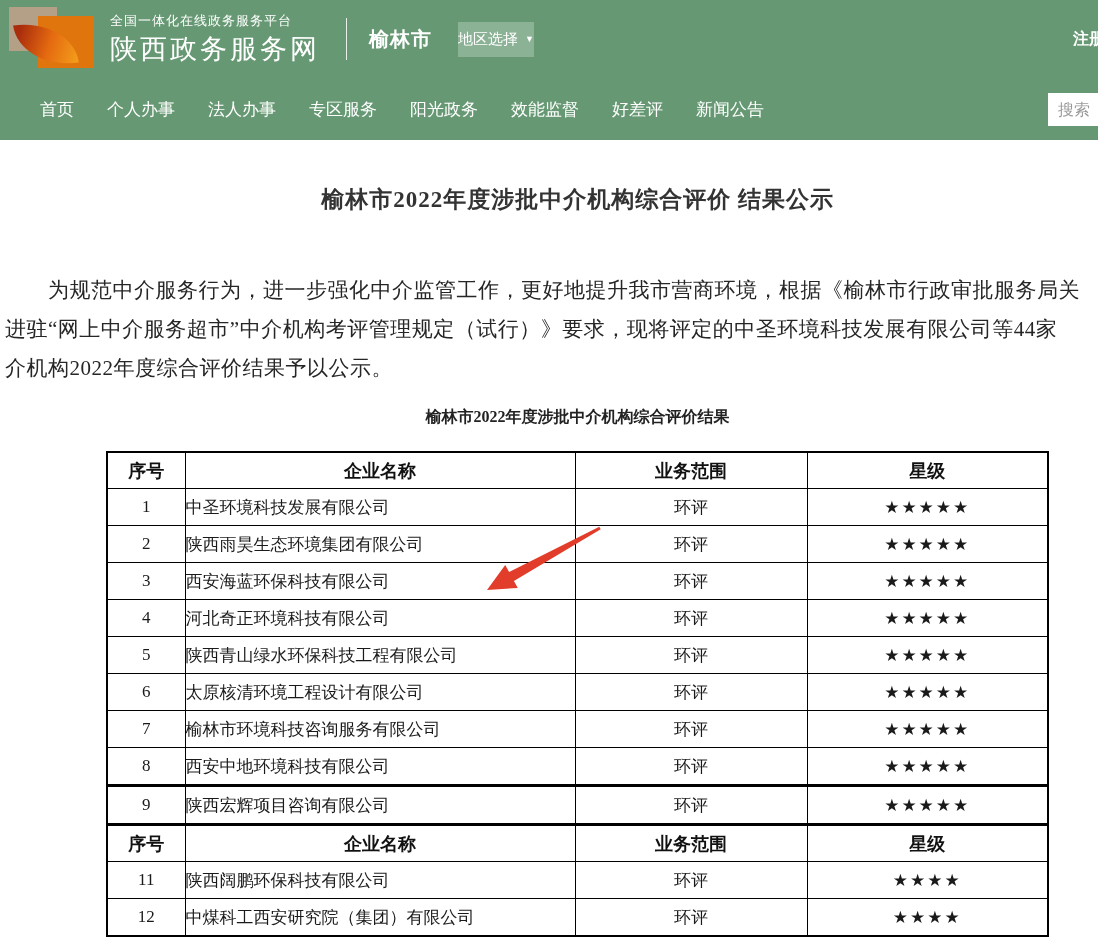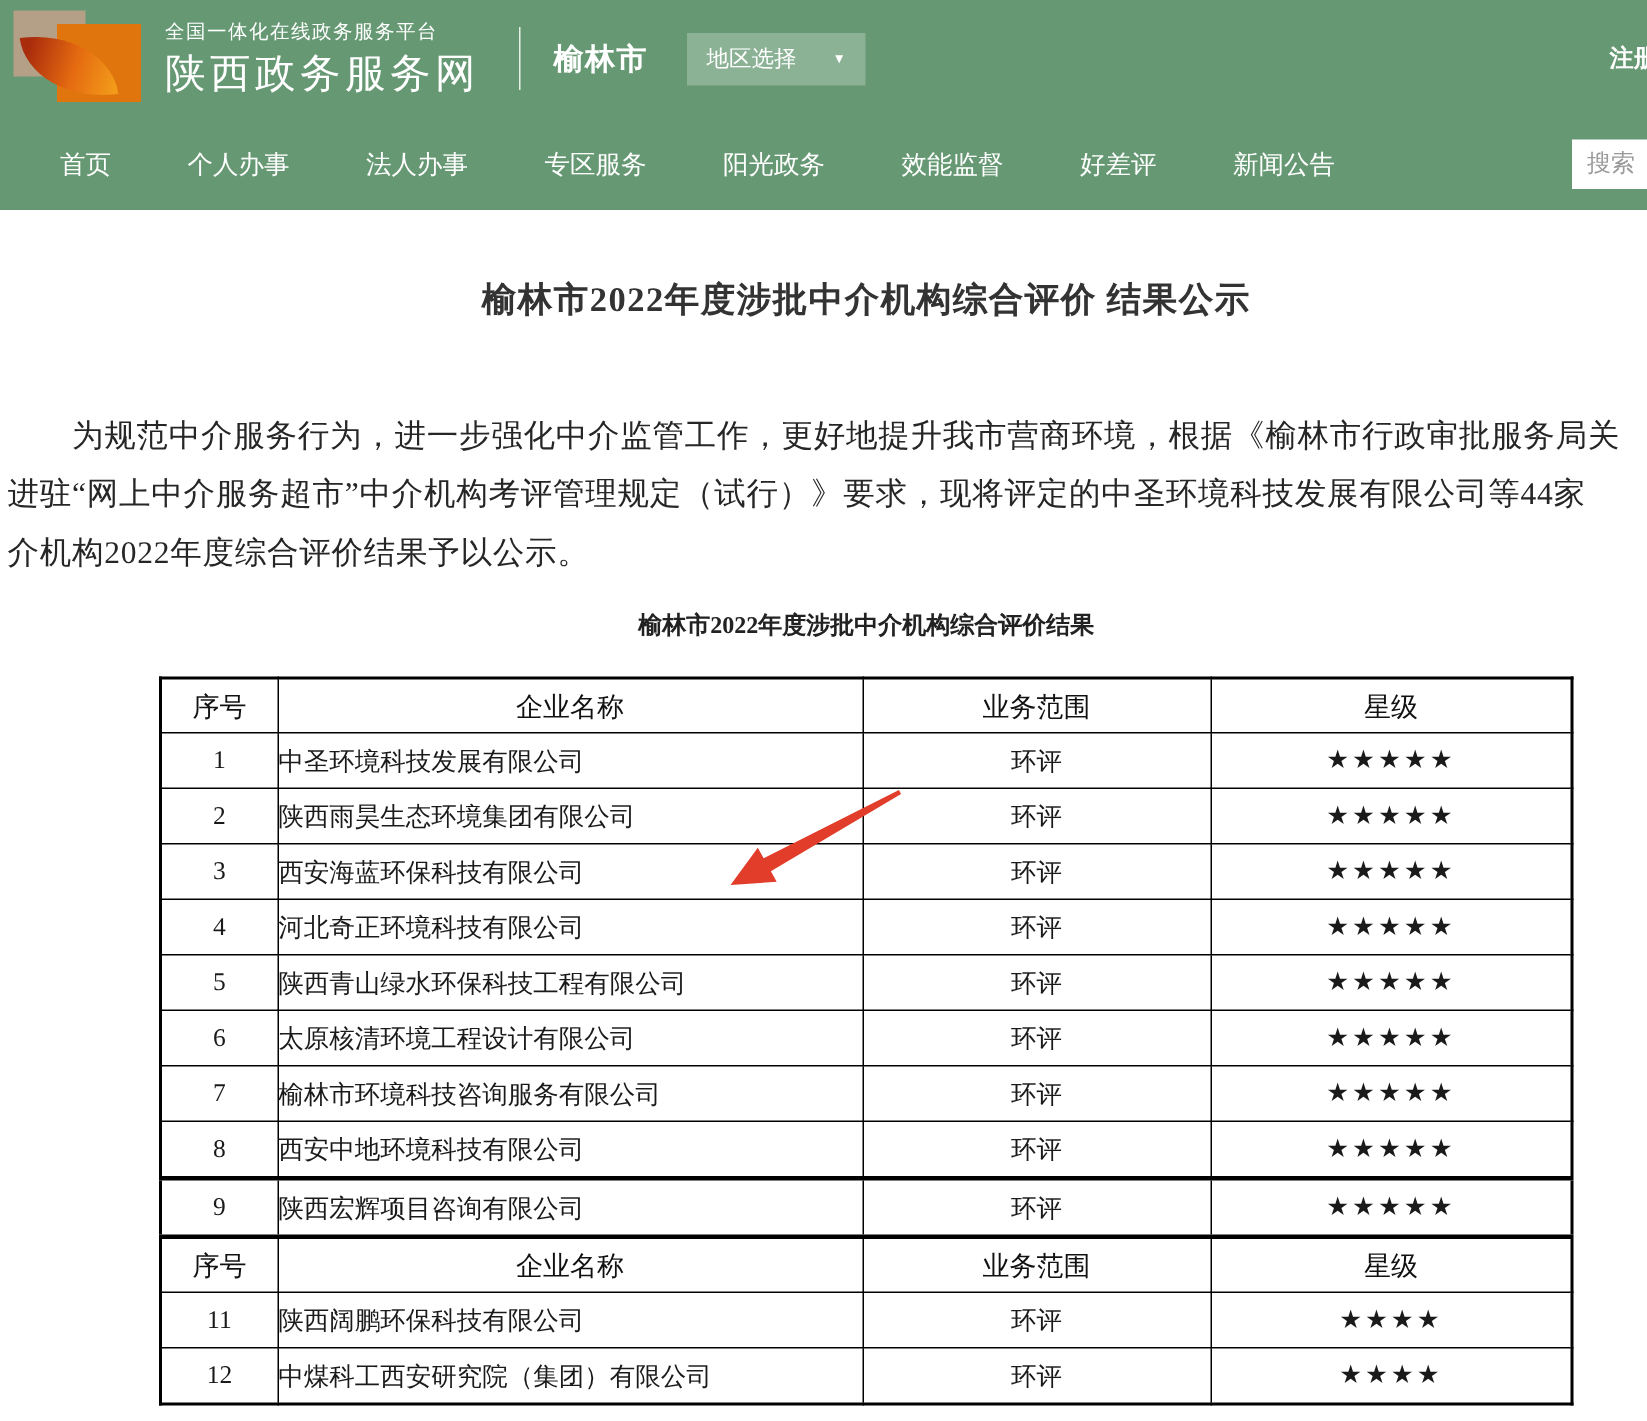--- a/index.html
+++ b/index.html
@@ -28,22 +28,22 @@
   .logo-leaf  { position: absolute; left: 10px; top: 15px; width: 60px; height: 46px;
                 background: linear-gradient(115deg, #a92c0d 10%, #e56a10 55%, #f29a1a 95%);
                 border-radius: 0 100% 0 100%; transform: rotate(-8deg); }
   .brand-text { margin-left: 14px; line-height: 1.2; }
   .brand-tagline { font-size: 13px; letter-spacing: 1px; margin-bottom: 5px; }
   .brand-name { font-size: 27px; letter-spacing: 3px; font-weight: 400; }
   .brand-divider { width: 1px; height: 42px; background: rgba(255,255,255,.85); margin: 0 22px 0 26px; }
   .city-label { font-size: 20px; font-weight: 600; letter-spacing: 1px; }
   .region-btn {
     margin-left: 26px; background: rgba(255,255,255,.25);
-    padding: 8px 13px; font-size: 15px; color: #fff;
-    display: flex; align-items: center; gap: 24px; cursor: pointer; border: none;
+    padding: 8px 0; font-size: 15px; color: #fff;
+    display: flex; align-items: center; gap: 7px; cursor: pointer; border: none;
   }
   .caret { font-size: 9px; line-height: 1; }
   .header-links { margin-left: auto; margin-right: 115px; display: flex; align-items: center; font-size: 14px; }
   .top-link { padding: 2px 15px; white-space: nowrap; cursor: pointer; }
   .top-link:not(:first-child) { border-left: 1px solid rgba(255,255,255,.6); }
   .register-link { position: absolute; left: 1073px; top: 29px; font-size: 16px; font-weight: 600; cursor: pointer; }
 
   
   .main-nav {
     width: 1155px; height: 62px; background: #669973;
@@ -90,21 +90,21 @@
   }
   table.eval {
     width: 941px;
     margin: 23px auto 0 auto;
     border-collapse: collapse;
     border: 2px solid #000;
     table-layout: fixed;
   }
   table.eval th, table.eval td { border: 1px solid #000; overflow: hidden; }
   table.eval th {
-    height: 33px; font-size: 18px; font-weight: normal; text-align: center; color: #111;
+    height: 33px; font-size: 18px; font-weight: bold; text-align: center; color: #111;
   }
   table.eval td { height: 34px; font-size: 17px; color: #1a1a1a; }
   tr.thick-top th, tr.thick-top td { border-top: 3px solid #000; }
   .cell-seq { text-align: center; }
   .cell-company-name { text-align: left; padding-left: 0; }
   .cell-business-scope { text-align: center; }
   .cell-star-rating { text-align: center; font-size: 20px; letter-spacing: 2px; color: #000; font-family: "DejaVu Sans", sans-serif; }
 
   .arrow-overlay { position: absolute; left: 0; top: 0; pointer-events: none; z-index: 10; }
 </style>
@@ -124,21 +124,21 @@
   <div class="brand-divider"></div>
   <div class="city-label">榆林市</div>
   <button class="region-btn">
     <span>地区选择</span>
     <span class="caret">▼</span>
   </button>
   <span class="register-link">注册</span>
 </div>
 
 <div class="main-nav">
-  <div style="display:flex;gap:51px;">
+  <div style="display:flex;gap:33px;">
       <a class="nav-item">首页</a>
       <a class="nav-item">个人办事</a>
       <a class="nav-item">法人办事</a>
       <a class="nav-item">专区服务</a>
       <a class="nav-item">阳光政务</a>
       <a class="nav-item">效能监督</a>
       <a class="nav-item">好差评</a>
       <a class="nav-item">新闻公告</a>
     </div>
   <input class="search-input" type="text" placeholder="搜索" style="">

